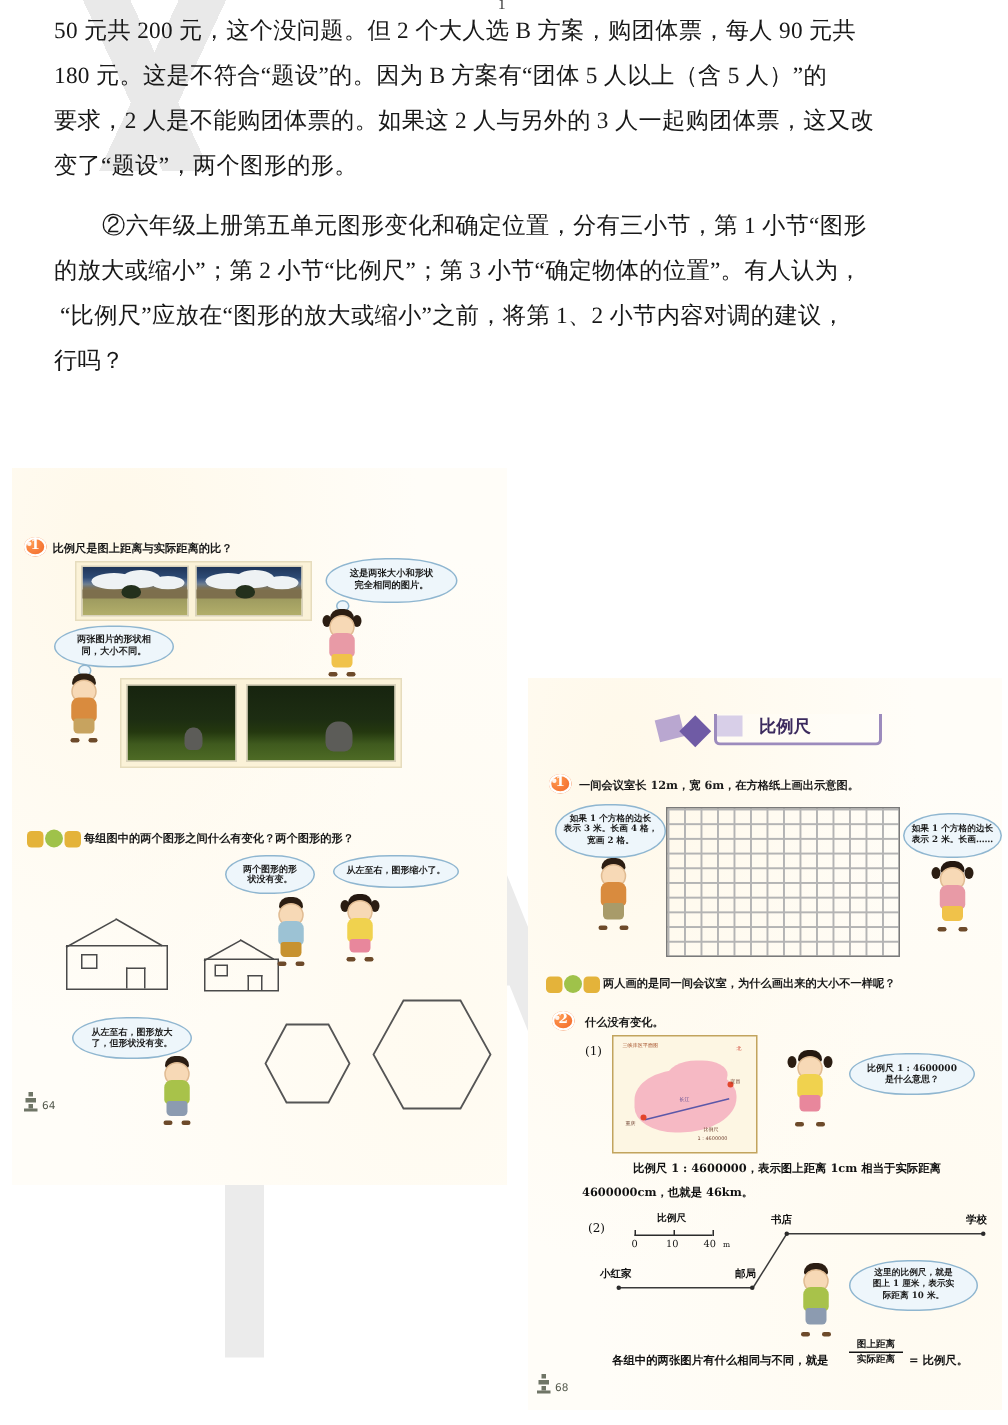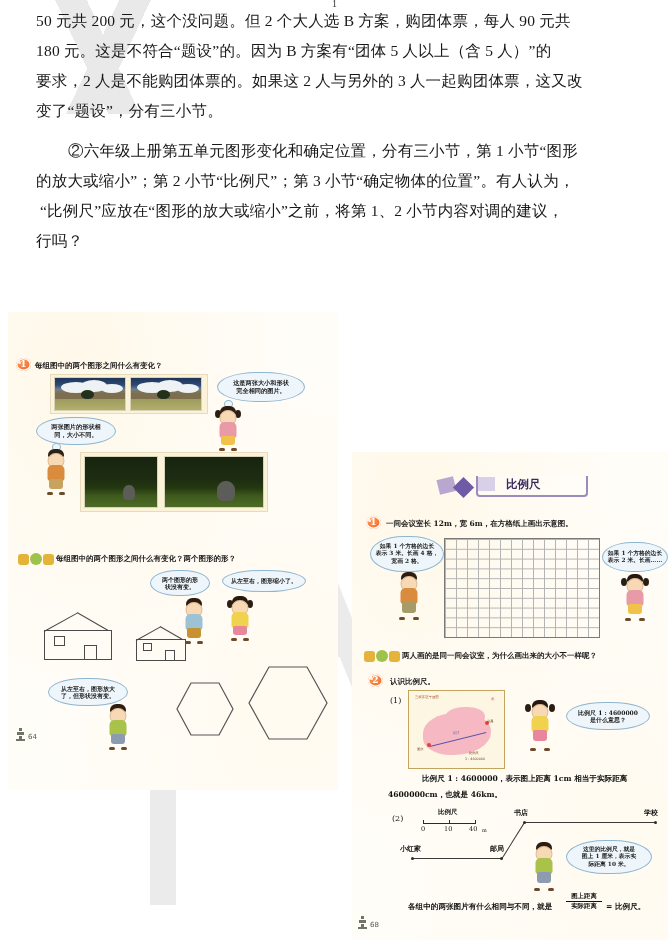--- a/index.html
+++ b/index.html
@@ -170,40 +170,40 @@
 </div>
 <div class="wm wm-s"></div>
 
 <div class="prose">
 
   <div>
     <div class="sup">1</div>
     <div class="p-line" style="left:36px;top:6px;">50 元共 200 元，这个没问题。但 2 个大人选 B 方案，购团体票，每人 90 元共</div>
     <div class="p-line" style="left:36px;top:36px;">180 元。这是不符合“题设”的。因为 B 方案有“团体 5 人以上（含 5 人）”的</div>
     <div class="p-line" style="left:36px;top:66px;">要求，2 人是不能购团体票的。如果这 2 人与另外的 3 人一起购团体票，这又改</div>
-    <div class="p-line" style="left:36px;top:96px;">变了“题设”，分有三小节。</div>
+    <div class="p-line" style="left:36px;top:96px;">变了“题设”，两个图形的形。</div>
   </div>
 
   <div>
     <div class="p-line" style="left:68px;top:136px;">②六年级上册第五单元图形变化和确定位置，分有三小节，第 1 小节“图形</div>
     <div class="p-line" style="left:36px;top:166px;">的放大或缩小”；第 2 小节“比例尺”；第 3 小节“确定物体的位置”。有人认为，</div>
     <div class="p-line" style="left:40px;top:196px;">“比例尺”应放在“图形的放大或缩小”之前，将第 1、2 小节内容对调的建议，</div>
     <div class="p-line" style="left:36px;top:226px;">行吗？</div>
   </div>
 
 </div>
 
 <div class="scan scan-left">
   <div class="paper"></div>
 
 
   <div class="numbadge" style="left:8px;top:46px;width:15px;height:13px;font-size:9px;line-height:13px;">
     <span class="dot"></span><span>1</span>
   </div>
-  <div class="qtext" style="left:27px;top:49px;">每组图中的两个图形之间什么有变化？</div>
+  <div class="qtext" style="left:27px;top:49px;">比例尺是图上距离与实际距离的比？</div>
 
   <div class="ph-frame" style="left:42px;top:62px;width:156px;height:38px;"></div>
   <div class="photo ph-sky" style="left:46px;top:65px;width:70px;height:32px;">
     <div class="cloud" style="left:6px;top:4px;width:30px;height:11px;"></div>
     <div class="cloud" style="left:26px;top:2px;width:26px;height:12px;"></div>
     <div class="cloud" style="left:46px;top:6px;width:22px;height:9px;"></div>
     <div class="hill" style="top:15px;height:6px;"></div>
     <div class="tree" style="left:26px;top:12px;width:13px;height:9px;"></div>
   </div>
   <div class="photo ph-sky" style="left:122px;top:65px;width:70px;height:32px;">
@@ -372,21 +372,21 @@
   <div class="saypill" style="left:12px;top:198px;">
     <i></i>
       <i class="mid"></i>
       <i></i>
   </div>
   <div class="qtext" style="left:50px;top:199px;">两人画的是同一间会议室，为什么画出来的大小不一样呢？</div>
 
   <div class="numbadge" style="left:16px;top:222px;width:15px;height:13px;font-size:9px;line-height:13px;">
     <span class="dot"></span><span>2</span>
   </div>
-  <div class="qtext" style="left:38px;top:225px;">认识比例尺。</div>
+  <div class="qtext" style="left:38px;top:225px;">什么没有变化。</div>
 
   <div class="paren" style="left:38px;top:244px;">(1)</div>
 
   <div class="mapcard" style="left:56px;top:238px;width:95px;height:77px;">
     <div class="mtitle" style="left:6px;top:4px;">三峡库区平面图</div>
     <div class="region" style="left:14px;top:22px;width:68px;height:42px;"></div>
     <div class="region" style="left:36px;top:16px;width:40px;height:22px;"></div>
     <div class="river" style="left:20px;top:48px;width:58px;transform:rotate(-14deg);"></div>
     <div class="city" style="left:18px;top:52px;"></div>
     <div class="city" style="left:76px;top:30px;"></div>

